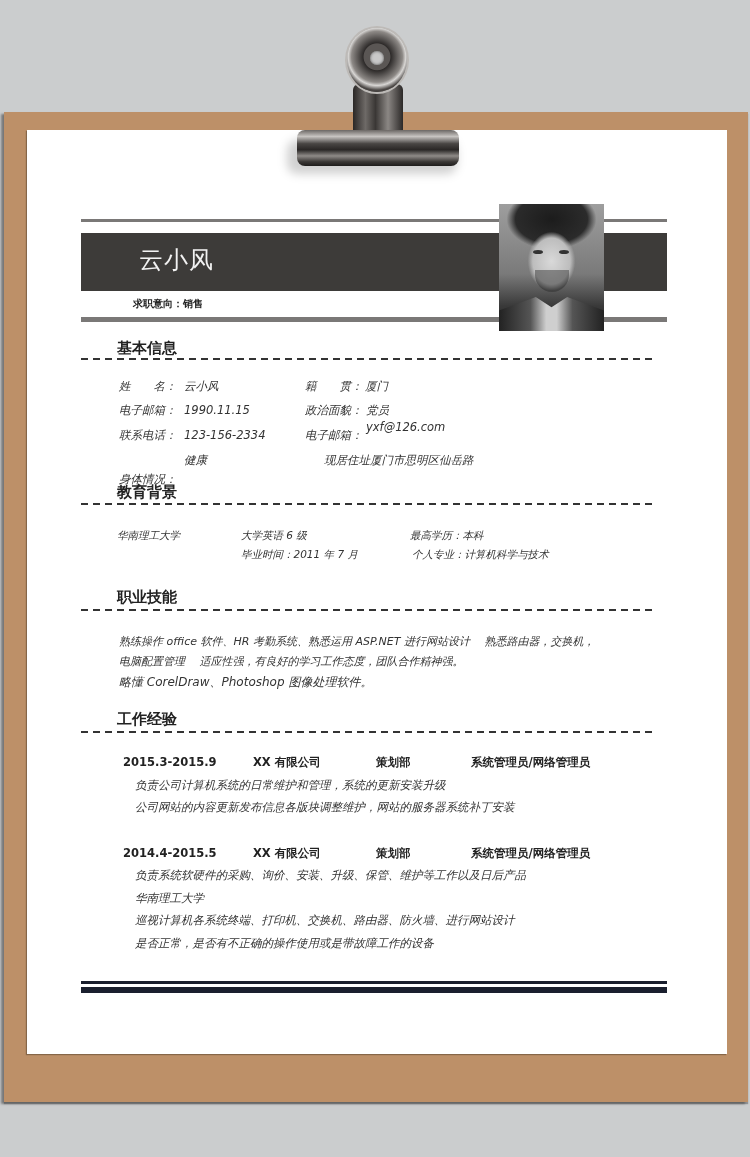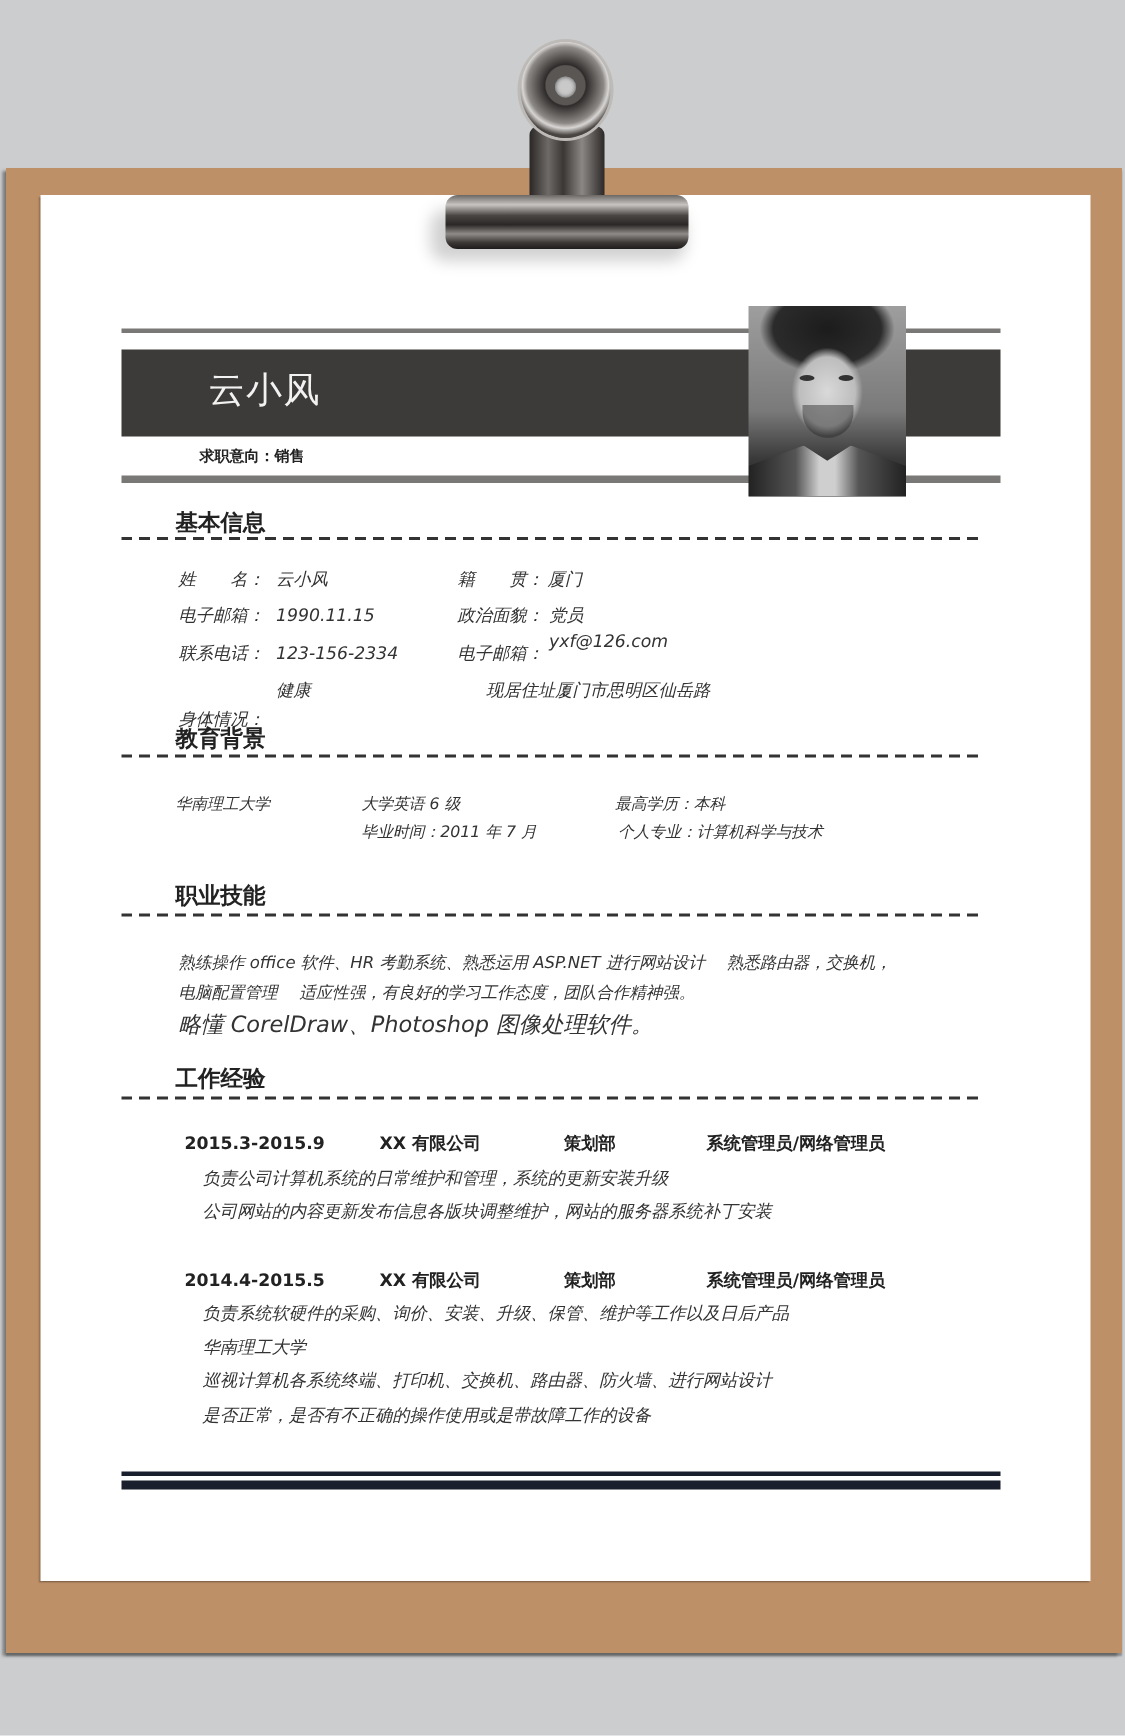--- a/index.html
+++ b/index.html
@@ -138,21 +138,21 @@
 <div class="t" style="left:117px; top:529px; font-size:10.5px">华南理工大学</div>
 <div class="t" style="left:241px; top:529px; font-size:10.5px">大学英语 6 级</div>
 <div class="t" style="left:410px; top:529px; font-size:10.5px">最高学历：本科</div>
 <div class="t" style="left:241px; top:548px; font-size:10.5px">毕业时间：2011 年 7 月</div>
 <div class="t" style="left:412px; top:548px; font-size:10.5px">个人专业：计算机科学与技术</div>
 
 <div class="section-title" style="top:588px">职业技能</div>
 <div class="dash-line" style="top:609px"></div>
 <div class="t" style="left:119px; top:634px; font-size:11px">熟练操作 office 软件、HR 考勤系统、熟悉运用 ASP.NET 进行网站设计　 熟悉路由器，交换机，</div>
 <div class="t" style="left:119px; top:654px; font-size:11px">电脑配置管理　 适应性强，有良好的学习工作态度，团队合作精神强。</div>
-<div class="t" style="left:119px; top:674px; font-size:15px">略懂 CorelDraw、Photoshop 图像处理软件。</div>
+<div class="t" style="left:119px; top:674px; font-size:12px">略懂 CorelDraw、Photoshop 图像处理软件。</div>
 
 <div class="section-title" style="top:710px">工作经验</div>
 <div class="dash-line" style="top:731px"></div>
 
 <div class="t-bold" style="left:123px; top:755px">2015.3-2015.9</div>
 <div class="t-bold" style="left:253px; top:755px">XX 有限公司</div>
 <div class="t-bold" style="left:376px; top:755px">策划部</div>
 <div class="t-bold" style="left:471px; top:755px">系统管理员/网络管理员</div>
 <div class="t" style="left:135px; top:778px">负责公司计算机系统的日常维护和管理，系统的更新安装升级</div>
 <div class="t" style="left:135px; top:800px">公司网站的内容更新发布信息各版块调整维护，网站的服务器系统补丁安装</div>

